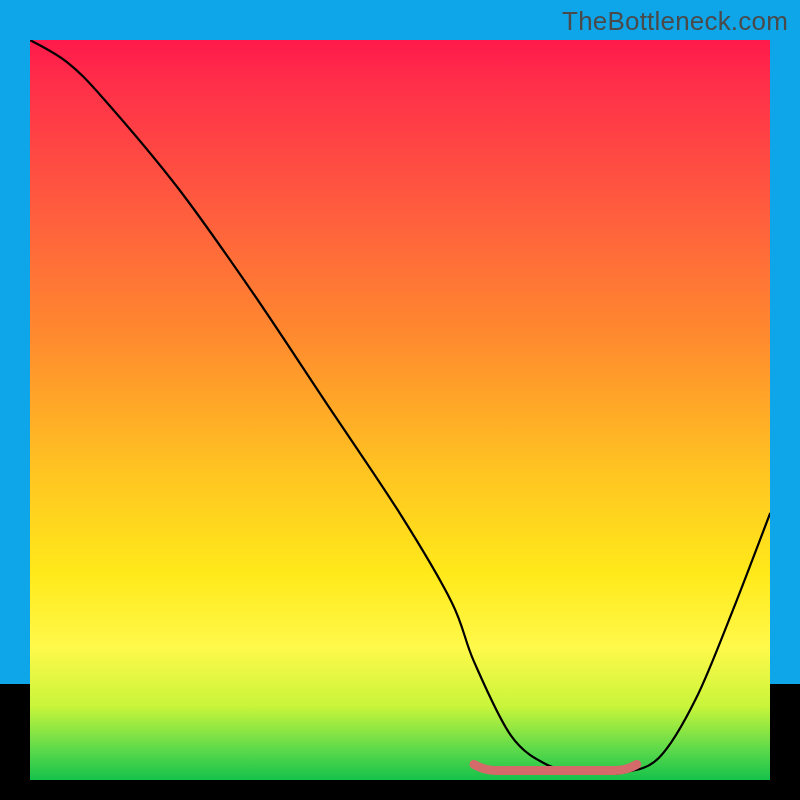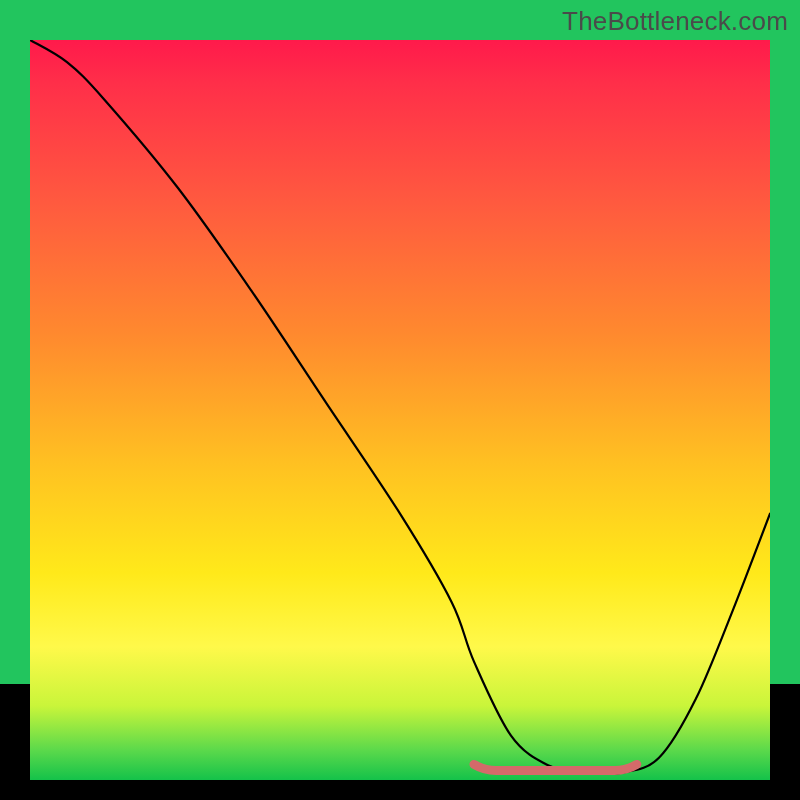--- a/index.html
+++ b/index.html
@@ -1,21 +1,21 @@
 <!DOCTYPE html>
 <html><head>
 <meta charset="utf-8">
 <style>
   * { margin: 0; padding: 0; box-sizing: border-box; }
   html, body { width: 800px; height: 800px; overflow: hidden; background: #000; }
   .stage {
     position: relative;
     width: 800px;
     height: 684px;
-    background: #22c55e;
+    background: #0ea5e9;
   }
   .watermark {
     position: absolute;
     top: 6px;
     right: 12px;
     font-family: Arial, Helvetica, sans-serif;
     font-size: 26px;
     font-weight: 400;
     color: #4a4a4a;
     letter-spacing: 0.2px;

